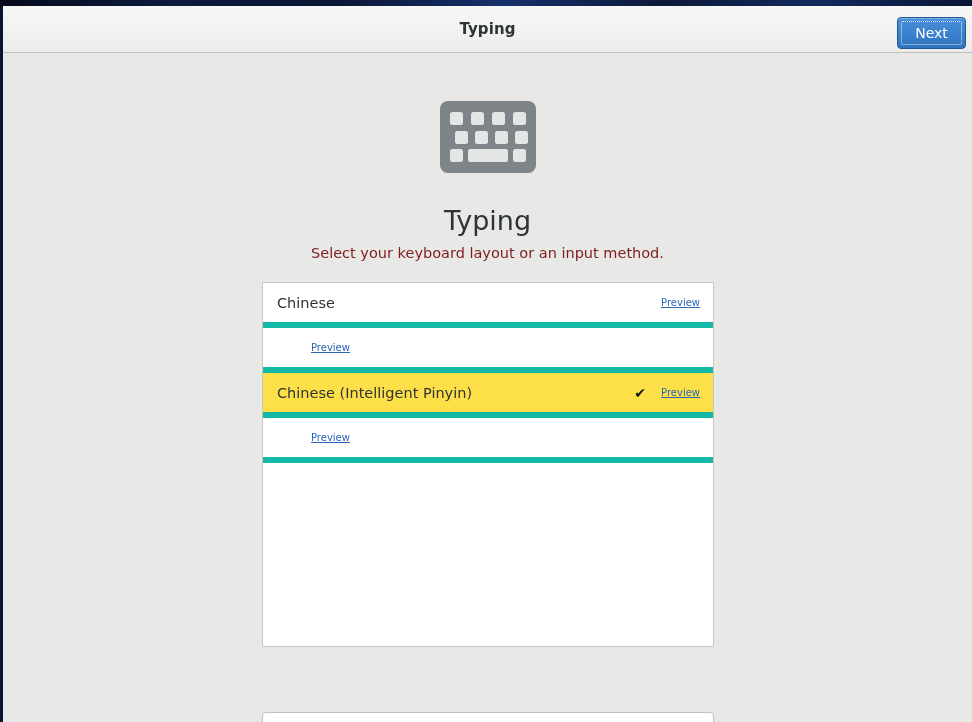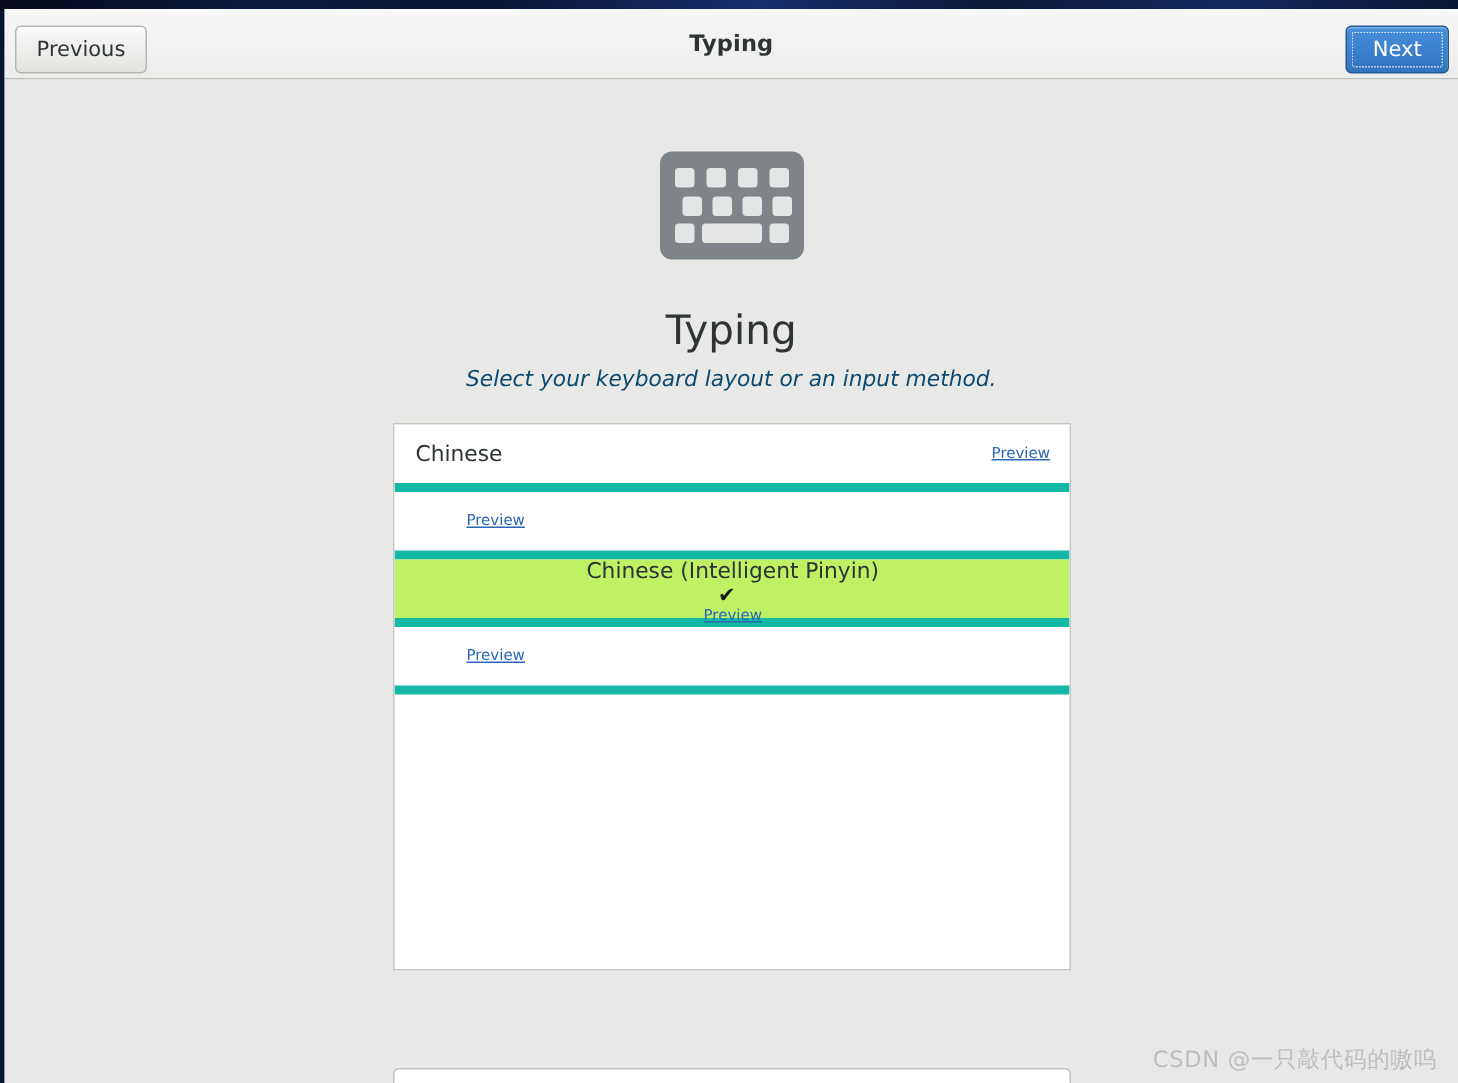--- a/index.html
+++ b/index.html
@@ -157,22 +157,21 @@
     color: #2e3436;
     font-weight: normal;
     margin: 0;
   }
   .page-subtitle {
     position: absolute;
     left: 0; right: 0;
     top: 192px;
     text-align: center;
     font-size: 14.5px;
-    color: #0c4a6e;
-    font-style: italic;
+    color: #7f1d1d;
   }
 
   
   .list-frame {
     position: absolute;
     left: 259px;
     top: 229px;
     width: 452px;
     height: 365px;
     background: #ffffff;
@@ -184,22 +183,21 @@
     position: relative;
     height: 45px;
     display: flex;
     align-items: center;
     border-bottom: 6px solid #14b8a6;
     box-sizing: border-box;
     padding: 0 13px 0 14px;
     background: #ffffff;
   }
   .list-row.selected {
-    background: #bef264;
-    flex-direction: column;
+    background: #fde047;
   }
   .row-label {
     font-size: 14.5px;
     color: #2e3436;
     flex: 1;
     white-space: nowrap;
   }
   .row-check {
     font-size: 14px;
     color: #13161a;
@@ -264,23 +262,20 @@
 <body>
 
 <div id="root">
 
   <div class="desktop-backdrop"></div>
   <div class="desktop-top-shine"></div>
 
   <div class="window">
 
     <div class="headerbar">
-      <div class="btn btn-previous">
-        <span>Previous</span>
-      </div>
       <div class="header-title">Typing</div>
       <div class="btn btn-next">
         <span class="focus-ring"></span>
         <span class="next-label">Next</span>
       </div>
     </div>
 
     <div class="content">
 
       <div class="kb-icon">
@@ -333,17 +328,16 @@
           <circle cx="6.5" cy="6.5" r="4.6" fill="none" stroke="#53585c" stroke-width="1.6"></circle>
           <line x1="10.1" y1="10.1" x2="14.4" y2="14.4" stroke="#53585c" stroke-width="1.9" stroke-linecap="round"></line>
         </svg>
         <span class="search-text" placeholder="Search">Chin</span>
         <svg class="clear-icon" viewBox="0 0 20 16">
           <path d="M6.6 1.2 H19 a1 1 0 0 1 1 1 V13.8 a1 1 0 0 1 -1 1 H6.6 L0.6 8.4 a0.6 0.6 0 0 1 0 -0.8 Z" fill="#4d5052"></path>
           <path d="M9.6 5.2 L14.6 10.6 M14.6 5.2 L9.6 10.6" stroke="#ffffff" stroke-width="1.7" stroke-linecap="round"></path>
         </svg>
       </div>
 
-      <div class="watermark">CSDN @一只敲代码的嗷呜</div>
 
     </div>
   </div>
 </div>
 
 </body></html>

